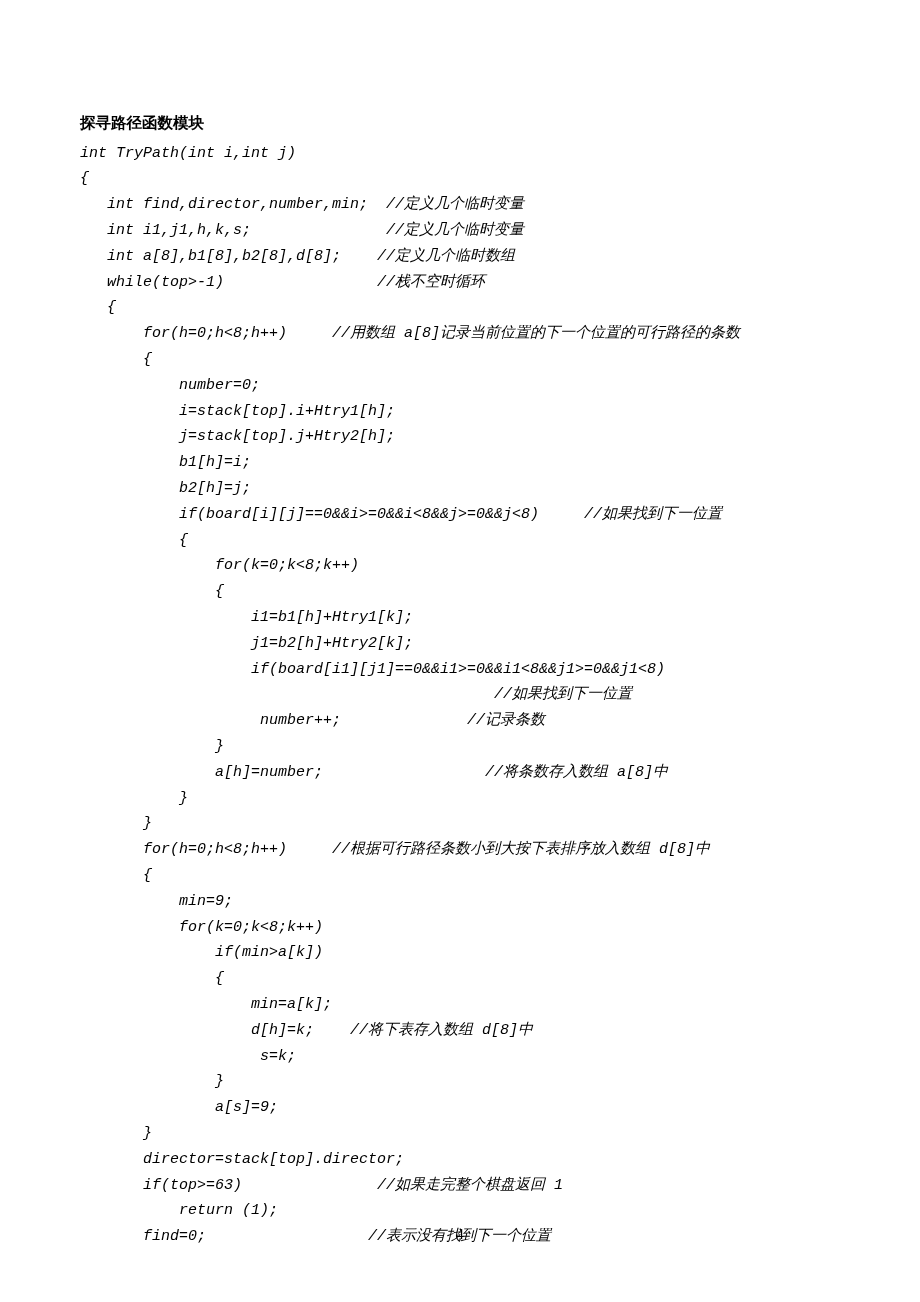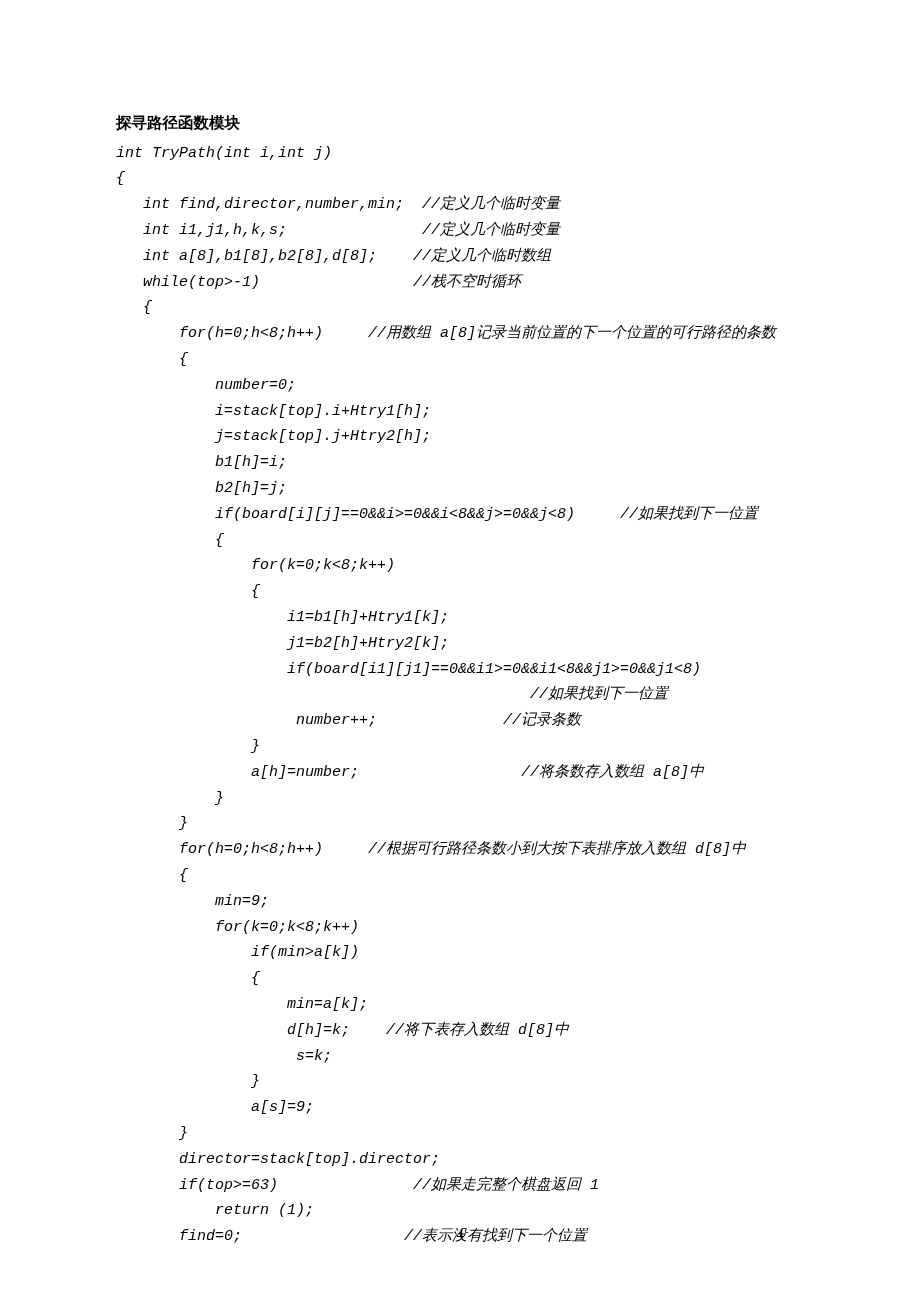--- a/index.html
+++ b/index.html
@@ -5,21 +5,21 @@
   html, body {
     margin: 0;
     padding: 0;
     width: 920px;
     background: #fff;
     font-family: "SimSun", "Songti SC", serif;
   }
   .page {
     width: 832px;
     min-height: 1302px;
-    padding: 110px 120px 0 116px;
+    padding: 110px 120px 0 80px;
     box-sizing: border-box;
     position: relative;
     font-size: 15px;
     line-height: 1.72;
     color: #000;
     border-radius: 15px;
   }
   .heading {
     font-family: "SimHei", "Heiti SC", sans-serif;
     font-weight: 700;

